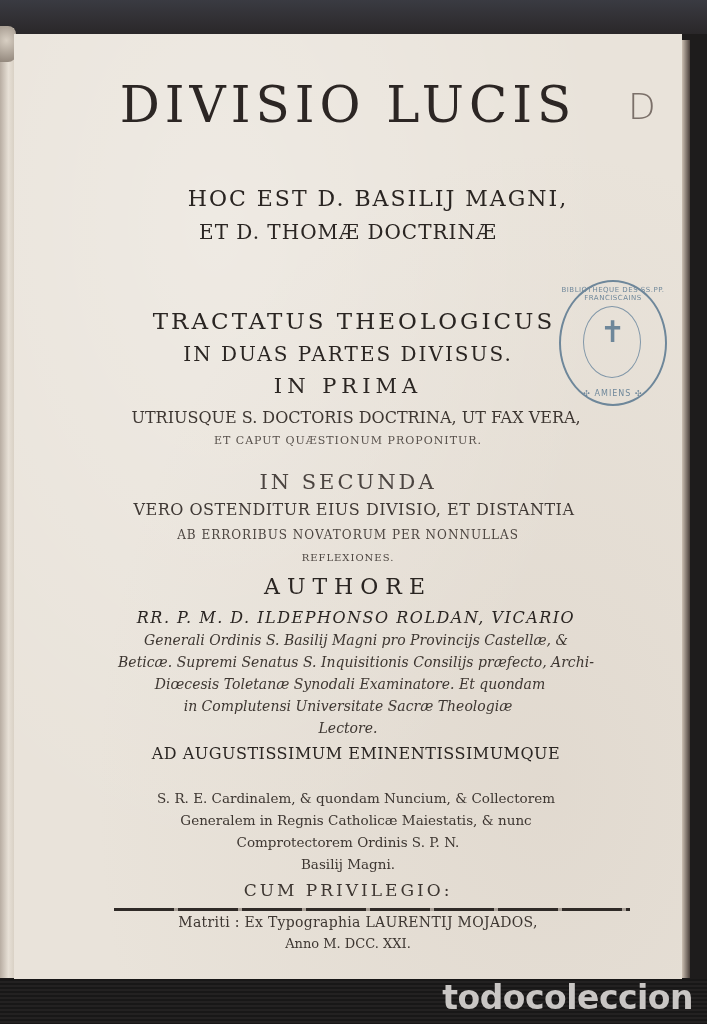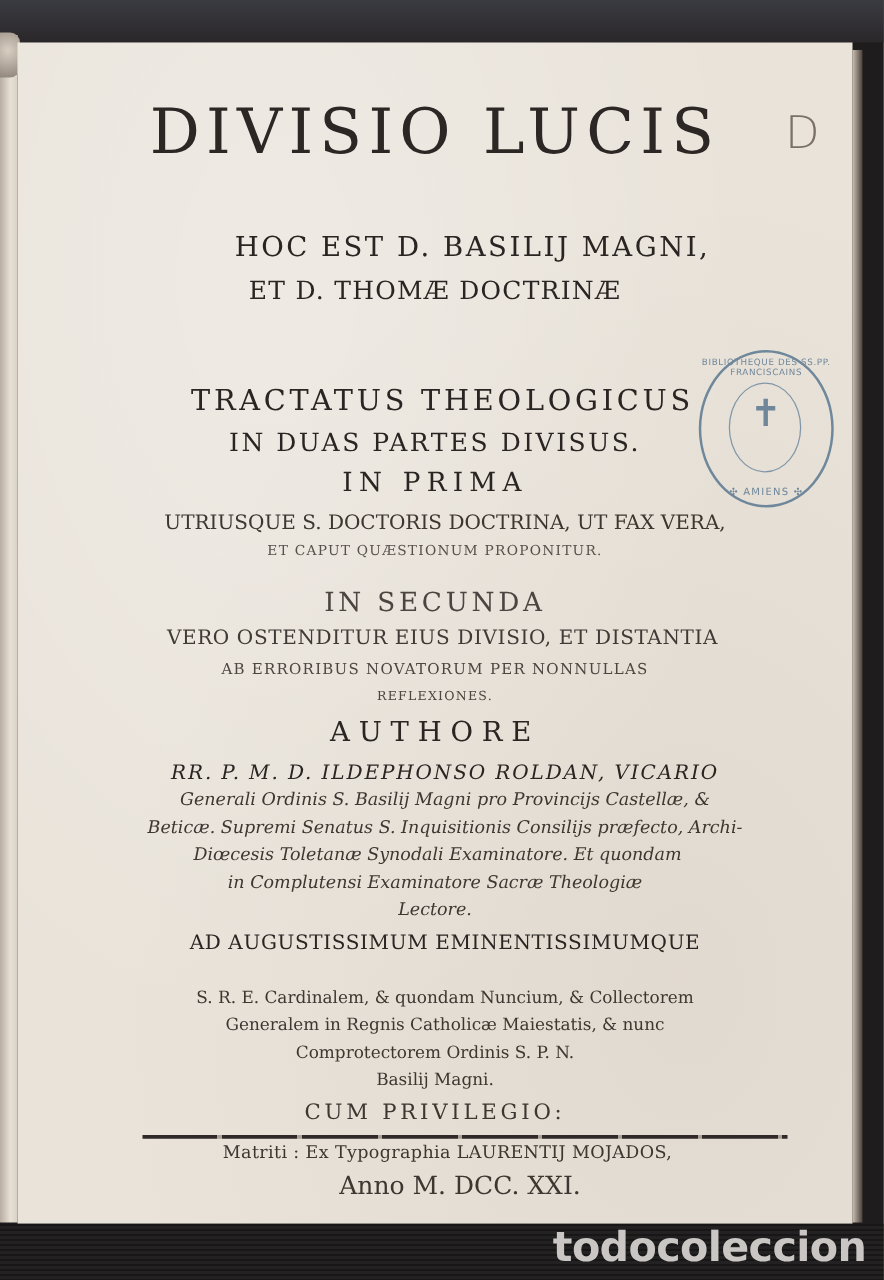--- a/index.html
+++ b/index.html
@@ -80,21 +80,21 @@
     .l-sre { top: 756px; font-size: 13.5px; left: 8px; color: #3d3631; text-align: center;}
     .l-genreg { top: 778px; font-size: 13.5px; left: 8px; color: #3d3631;}
     .l-compro { top: 800px; font-size: 13.5px; color: #3d3631;}
     .l-basilij { top: 822px; font-size: 13.5px; color: #3d3631;}
     .l-cum { top: 846px; font-size: 17px; letter-spacing: 3px; color: #3d3631;}
     .rule {
       position: absolute; left: 100px; width: 516px; top: 874px; height: 3px;
       background: repeating-linear-gradient(90deg, #2f2a27 0 60px, #a9a097 60px 64px);
     }
     .l-matriti { top: 880px; font-size: 14px; letter-spacing: 0.3px; left: 10px; color: #3d3631;}
-    .l-anno { top: 902px; font-size: 20px; color: #3d3631; padding-left: 20px;}
+    .l-anno { top: 902px; font-size: 13px; color: #3d3631;}
     .stamp {
       position: absolute; left: 545px; top: 246px; width: 104px; height: 122px;
       border: 2px solid #5a7890; border-radius: 50%;
       opacity: 0.85;
     }
     .stamp-inner {
       position: absolute; left: 22px; top: 24px; width: 56px; height: 70px;
       border: 1px solid #6f8aa0; border-radius: 50%;
     }
     .stamp-cross {
@@ -136,21 +136,21 @@
   <div class="line l-secunda">IN SECUNDA</div>
   <div class="line l-vero">VERO OSTENDITUR EIUS DIVISIO, ET DISTANTIA</div>
   <div class="line l-ab">AB ERRORIBUS NOVATORUM PER NONNULLAS</div>
   <div class="line l-reflex">REFLEXIONES.</div>
 
   <div class="line l-authore">AUTHORE</div>
   <div class="line l-rr it">RR. P. M. D. ILDEPHONSO ROLDAN, VICARIO</div>
   <div class="line l-gen it">Generali Ordinis S. Basilij Magni pro Provincijs Castellæ, &amp;</div>
   <div class="line l-betica it">Beticæ. Supremi Senatus S. Inquisitionis Consilijs præfecto, Archi-</div>
   <div class="line l-dioec it">Diœcesis Toletanæ Synodali Examinatore. Et quondam</div>
-  <div class="line l-compl it">in Complutensi Examinatore Sacræ Theologiæ</div>
+  <div class="line l-compl it">in Complutensi Universitate Sacræ Theologiæ</div>
   <div class="line l-lectore it">Lectore.</div>
 
   <div class="line l-ad">AD AUGUSTISSIMUM EMINENTISSIMUMQUE</div>
   <div class="line l-sre">S. R. E. Cardinalem, &amp; quondam Nuncium, &amp; Collectorem</div>
   <div class="line l-genreg">Generalem in Regnis Catholicæ Maiestatis, &amp; nunc</div>
   <div class="line l-compro">Comprotectorem Ordinis S. P. N.</div>
   <div class="line l-basilij">Basilij Magni.</div>
 
   <div class="line l-cum">CUM PRIVILEGIO:</div>
   <div class="rule"></div>

